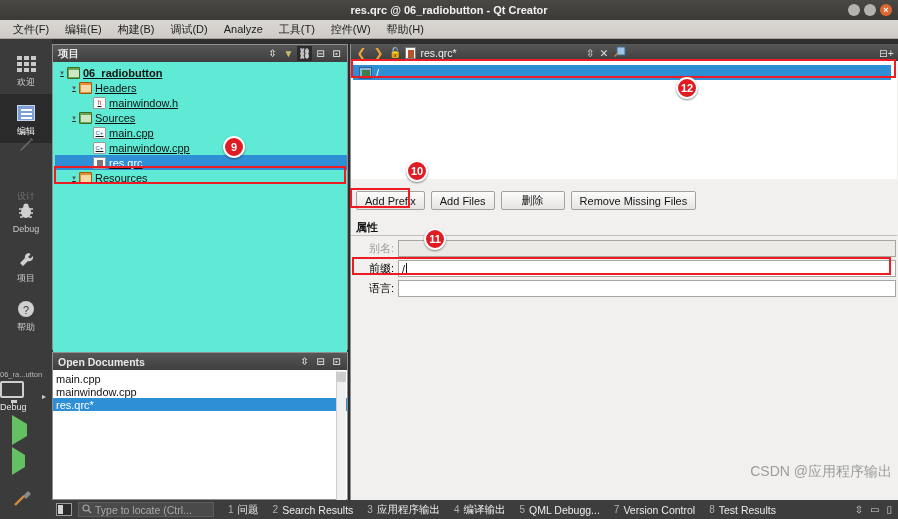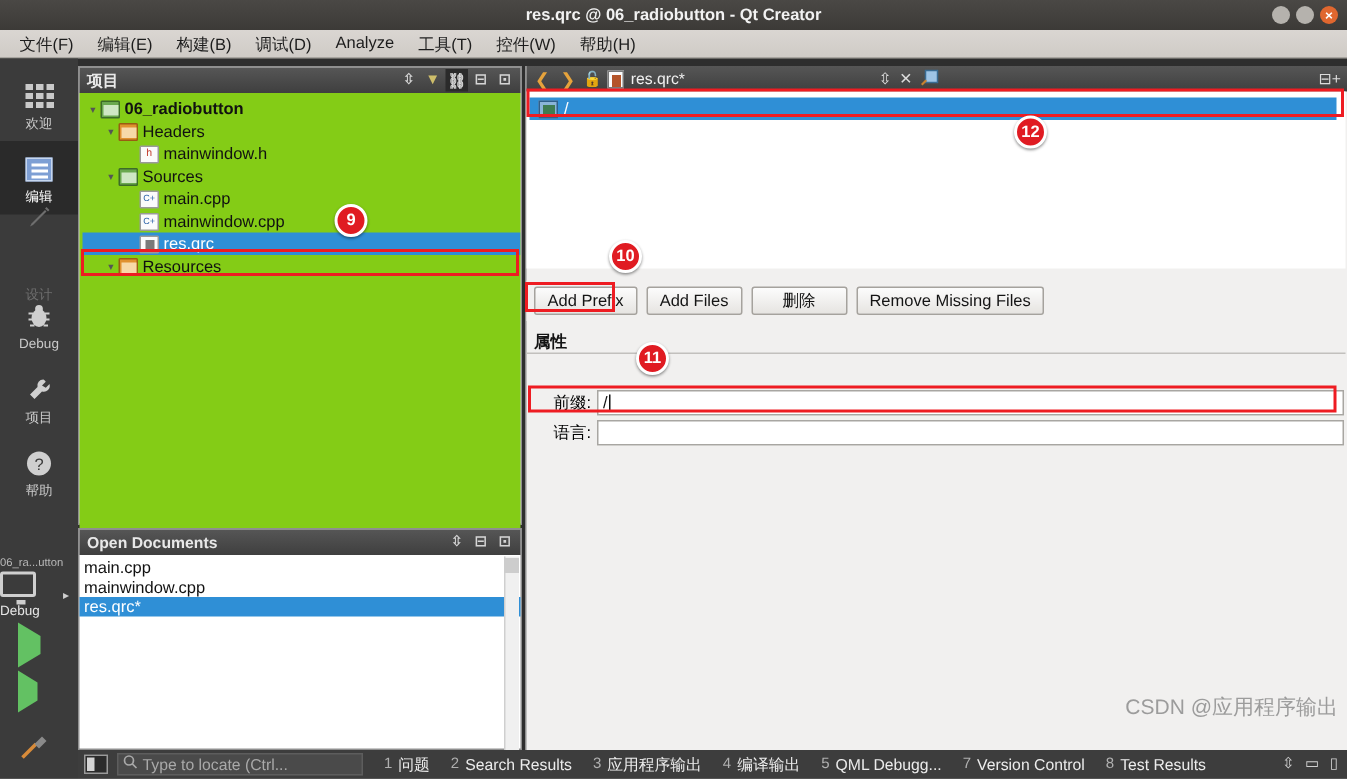--- a/index.html
+++ b/index.html
@@ -79,21 +79,21 @@
   .panel-head {
     height:17px; background:linear-gradient(to bottom,#565656,#3f3f3f);
     color:#e8e8e8; display:flex; align-items:center; padding-left:5px;
     font-size:10.5px; font-weight:bold;
   }
   .panel-head .tools { margin-left:auto; display:flex; align-items:center; gap:1px; padding-right:3px;}
   .ptool { width:15px;height:15px; display:flex;align-items:center;justify-content:center; color:#d5d5d5; font-size:10px; }
   .ptool.on { background:#2b2b2b; }
   .filter-ico { color:#cdbd6a; }
 
-  #tree { padding:3px 0 0 2px; font-size:11px; color:#111; background:#84cc16; height:304px; overflow:hidden;}
+  #tree { padding:3px 0 0 2px; font-size:11px; color:#111; background:#5eead4; height:304px; overflow:hidden;text-decoration:underline;}
   .trow { display:flex; align-items:center; height:15px; white-space:nowrap; cursor:default;}
   .trow.sel { background:#2f8fd6; color:#fff; }
   .arrow { width:10px; text-align:center; color:#555; font-size:7px; }
   .ficon { width:13px; height:12px; margin-right:3px; display:inline-block; position:relative; border-radius:1px;}
   .ic-folder { background:#e0912f; border:1px solid #9a5c12; }
   .ic-folder::before{content:"";position:absolute;left:1px;top:2px;width:10px;height:7px;background:#f7d9a8;}
   .ic-folder-grn { background:#6aa84f; border:1px solid #3d6b28; }
   .ic-folder-grn::before{content:"";position:absolute;left:1px;top:2px;width:10px;height:7px;background:#cfe7c4;}
   .ic-doc { background:#fbfbfb; border:1px solid #9a9a9a; }
   .ic-doc::after{content:"";position:absolute;left:1px;bottom:1px;width:6px;height:5px;background:#4f9c3f;}
@@ -171,21 +171,21 @@
   }
 
   
   #statusbar {
     position:absolute; left:52px; top:500px; width:846px; height:19px;
     background:#3d3d3d; display:flex; align-items:center; color:#dcdcdc; font-size:10.5px;
   }
   #sb-toggle { width:16px;height:13px;margin:0 6px 0 4px; border:1px solid #9a9a9a; background:#2b2b2b; position:relative;}
   #sb-toggle::after{content:"";position:absolute;left:1px;top:1px;width:5px;height:9px;background:#d4d4d4;}
   #locate {
-    width:164px; height:15px; background:#4a4a4a; border:1px solid #5d5d5d;
+    width:136px; height:15px; background:#4a4a4a; border:1px solid #5d5d5d;
     display:flex; align-items:center; color:#a9a9a9; font-size:10.5px; padding-left:3px; gap:3px;
   }
   .sbitem { display:flex; align-items:center; gap:4px; margin-left:14px; white-space:nowrap;}
   .sbnum { color:#b0b0b0; font-size:10px;}
   .sblabel { color:#ececec; }
   .sb-right { margin-left:auto; display:flex; align-items:center; gap:7px; padding-right:6px;}
   .sbico { color:#cfcfcf; font-size:10px;}
 
   
   .redbox { position:absolute; border:2px solid #ee1c22; pointer-events:none; }
@@ -409,20 +409,24 @@
     <div id="btnrow">
       <div class="qbtn">Add Prefix</div>
       <div class="qbtn">Add Files</div>
       <div class="qbtn" style="padding:0 20px;">删除</div>
       <div class="qbtn">Remove Missing Files</div>
     </div>
 
     <div id="proplabel">属性</div>
     <div id="propsep"></div>
 
+    <div class="prow" style="top:196px;">
+      <span class="plabel dim">别名:</span>
+      <span class="pinput dim"></span>
+    </div>
     <div class="prow" style="top:216px;">
       <span class="plabel">前缀:</span>
       <span class="pinput">
           <span>/</span>
           <span class="caret"></span>
         </span>
     </div>
     <div class="prow" style="top:236px;">
       <span class="plabel">语言:</span>
       <span class="pinput"></span>

